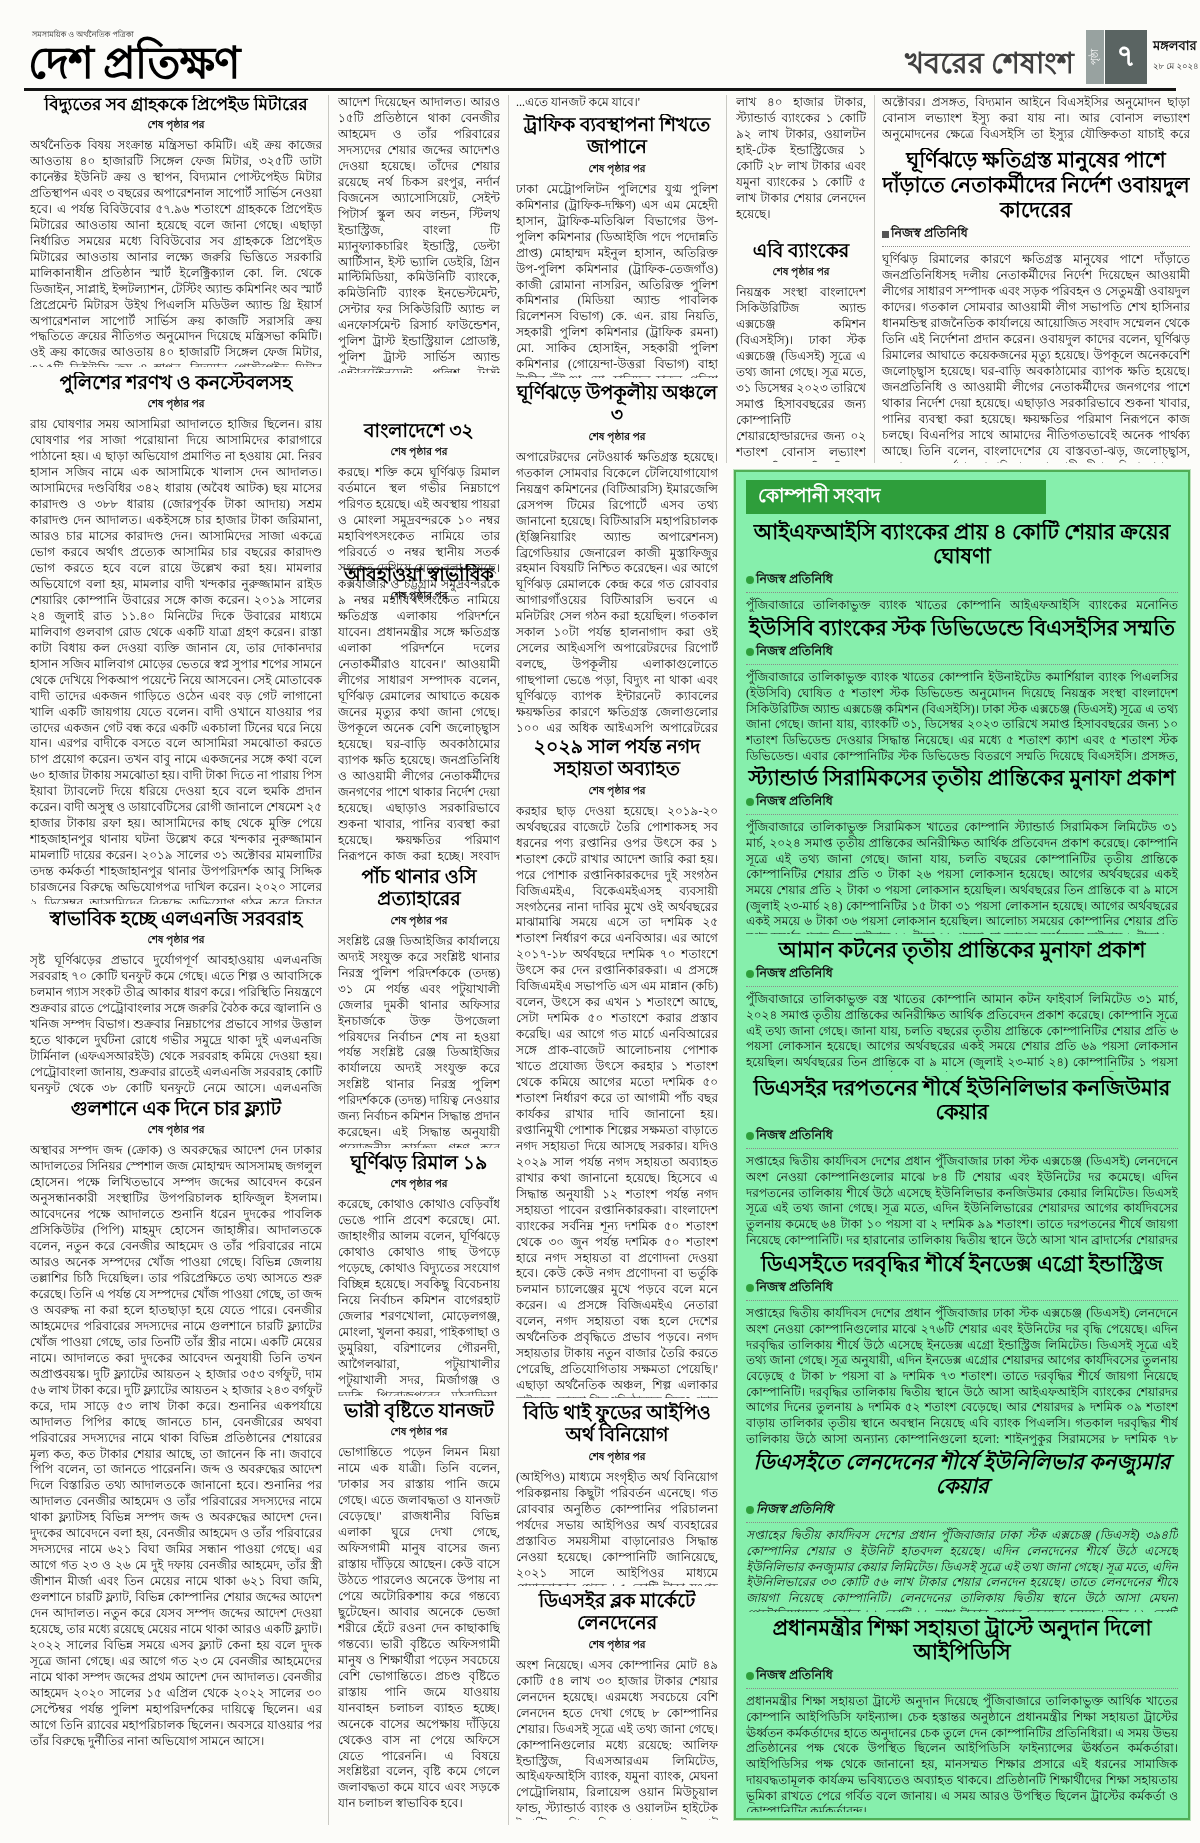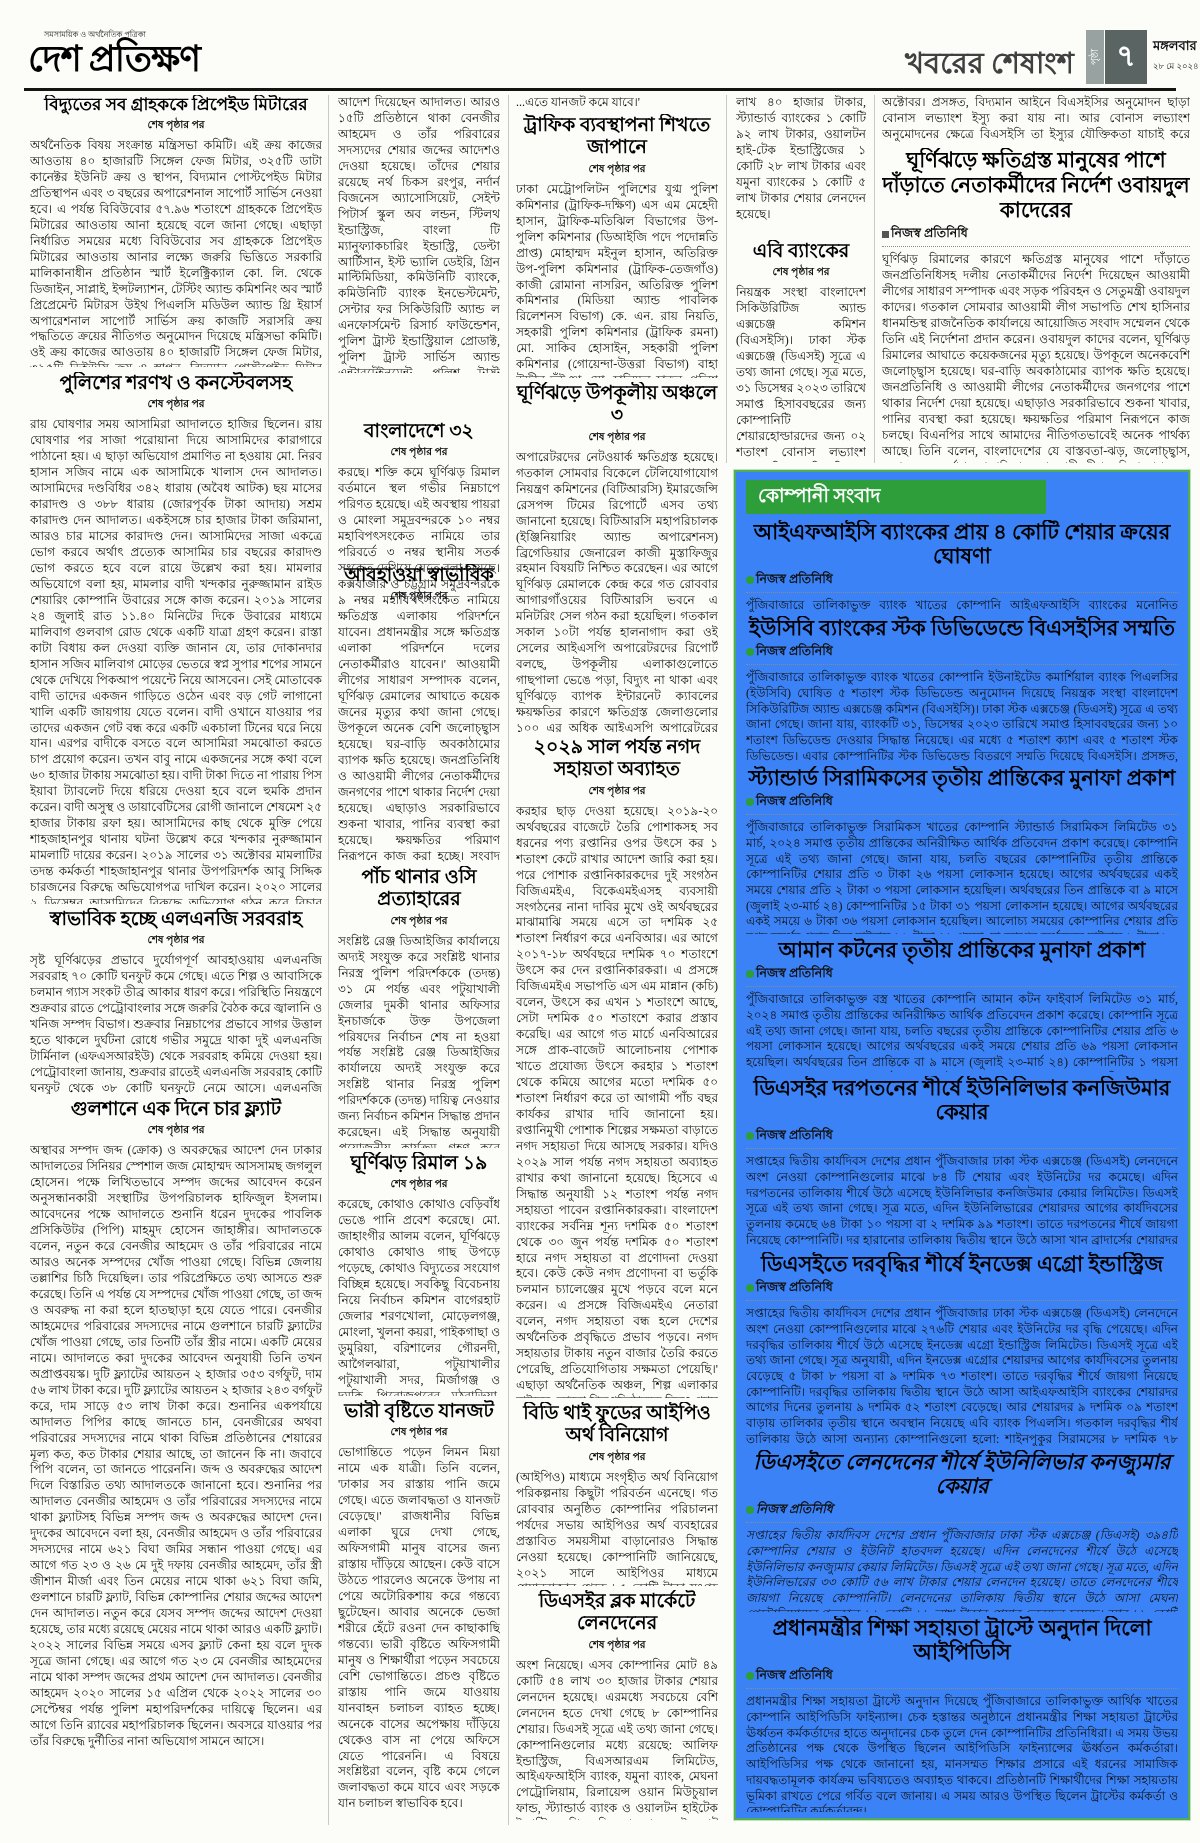--- a/index.html
+++ b/index.html
@@ -1,22 +1,22 @@
 <!DOCTYPE html>
 <html><head>
 <meta charset="utf-8">
 <style>
   html,body{margin:0;padding:0;}
   body{background:#d8d8d4;}
   #page{position:relative;width:1200px;height:1843px;background:#fcfcf9;color:#111;
         font-family:"Liberation Serif",serif;margin:0 auto;overflow:hidden;}
   
   #masthead{position:absolute;left:28px;top:28px;}
-  #tagline{font-size:8px;color:#222;margin-left:16px;}
-  #logo{font-size:36px;font-weight:800;letter-spacing:-1px;line-height:1.05;color:#000;}
+  #tagline{font-size:8px;color:#222;margin-left:4px;}
+  #logo{font-size:44px;font-weight:800;letter-spacing:-1px;line-height:1.05;color:#000;}
   #section-title{position:absolute;left:905px;top:40px;font-size:29px;font-weight:800;color:#404040;}
   #page-tab{position:absolute;left:1086px;top:30px;width:18px;height:54px;background:#98a2a0;color:#fff;
             font-size:10px;display:flex;align-items:center;justify-content:center;
             writing-mode:vertical-rl;transform:rotate(180deg);font-family:"Liberation Sans",sans-serif;}
   #page-num{position:absolute;left:1105px;top:30px;width:42px;height:54px;background:#5a6462;color:#fff;
             font-size:30px;font-weight:bold;display:flex;align-items:center;justify-content:center;}
   #date-block{position:absolute;left:1153px;top:36px;width:80px;}
   #day{font-size:13px;font-weight:bold;}
   #date-line{font-size:8.5px;white-space:nowrap;margin-top:3px;}
   #head-rule{position:absolute;left:24px;top:88px;width:1152px;height:3px;background:#141414;}
@@ -27,21 +27,21 @@
   .hl-17{font-size:17px;} .hl-19{font-size:19px;} .hl-21{font-size:21px;}
   .cont{font-size:10.5px;font-weight:bold;text-align:center;margin:0 0 4px;}
   .bd{font-size:12px;line-height:1.33;text-align:justify;}
   .frag{font-size:12px;line-height:1.33;text-align:justify;}
   .byline-row{display:flex;align-items:center;gap:2px;font-size:12.5px;font-weight:bold;margin:2px 0 1px;}
   .bullet{width:8px;height:8px;border-radius:50%;background:#2e9e3b;flex:0 0 auto;}
   .sq-bullet{width:7px;height:7px;background:#555;flex:0 0 auto;}
   .dotted{border-bottom:1.5px dotted #8a8a8a;margin:2px 0 5px;}
   
   #company-box{position:absolute;left:734px;top:470px;width:456px;height:1350px;
-               border:2px solid #4fae54;outline:1px solid #bfe3bf;background:#3b82f6;
+               border:2px solid #4fae54;outline:1px solid #bfe3bf;background:#86efac;
                box-sizing:border-box;padding:8px 10px;overflow:hidden;}
   #company-box-bar{width:300px;height:34px;background:#2e9e3b;color:#fff;font-size:19px;font-weight:bold;
                    display:flex;align-items:center;padding-left:12px;box-sizing:border-box;margin-bottom:6px;}
   .bx-art{overflow:hidden;margin-bottom:4px;}
   .bx-hl{font-size:21px;font-weight:800;text-align:center;line-height:1.15;margin:0 0 2px;color:#000;}
   .bx-bd{font-size:12px;line-height:1.31;text-align:justify;}
 </style>
 </head>
 <body>
 

